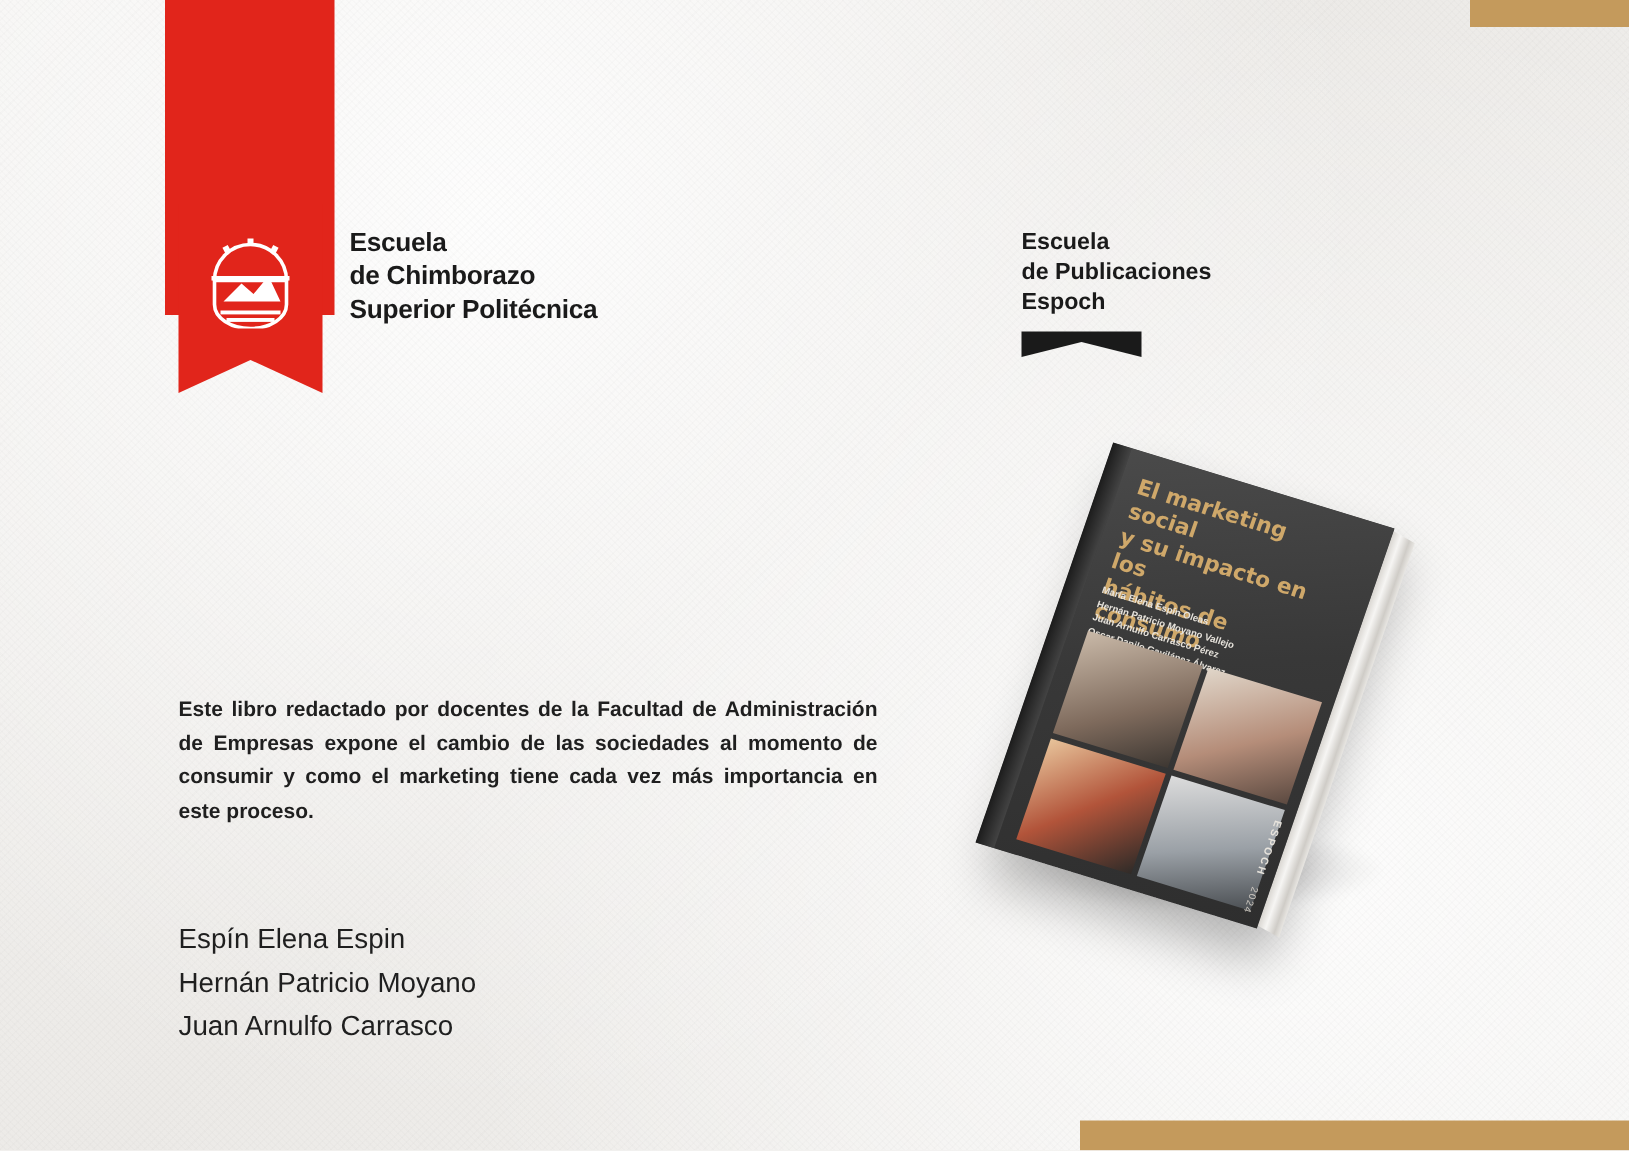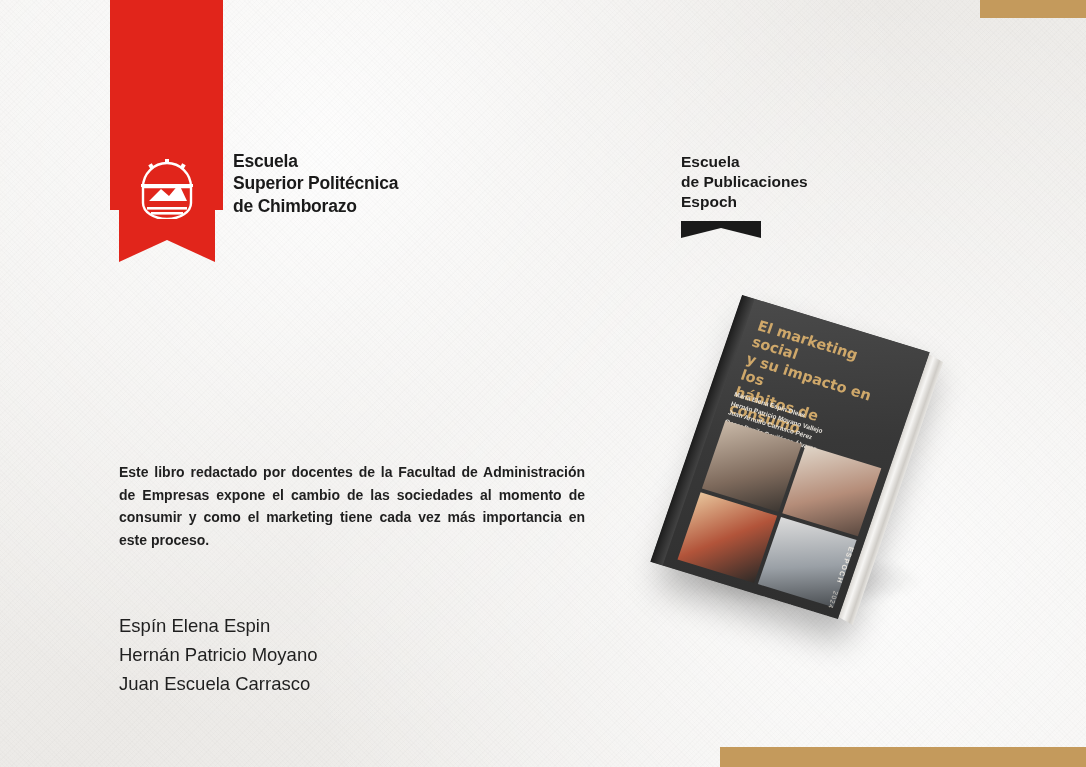--- a/index.html
+++ b/index.html
@@ -326,41 +326,41 @@
         </g>
         <g fill="#ffffff">
           <rect x="30" y="2" width="4" height="5"></rect>
           <rect x="46" y="7" width="4" height="5" transform="rotate(28 48 9)"></rect>
           <rect x="14" y="7" width="4" height="5" transform="rotate(-28 16 9)"></rect>
         </g>
       </svg>
     </div>
     <div class="logo-text">
       <div>Escuela</div>
+      <div>de Chimborazo</div>
       <div>Superior Politécnica</div>
-      <div>de Chimborazo</div>
     </div>
   </div>
 
   <div class="decanato">
     <div class="decanato-text">
       <div>Escuela</div>
       <div>de Publicaciones</div>
       <div>Espoch</div>
     </div>
     <div class="decanato-rule"></div>
   </div>
 
 
   <div class="body-copy">Este libro redactado por docentes de la Facultad de Administración de Empresas expone el cambio de las sociedades al momento de consumir y como el marketing tiene cada vez más importancia en este proceso.</div>
 
   <div class="authors">
     <div>Espín Elena Espin</div>
     <div>Hernán Patricio Moyano</div>
-    <div>Juan Escuela Carrasco</div>
+    <div>Juan Arnulfo Carrasco</div>
   </div>
 
   <div class="book-area">
     <div class="book-shadow"></div>
     <div class="book">
       <div class="book-pages"></div>
       <div class="book-cover">
         <div class="cover-spine"></div>
         <div class="cover-inner">
           <div class="cover-title">

